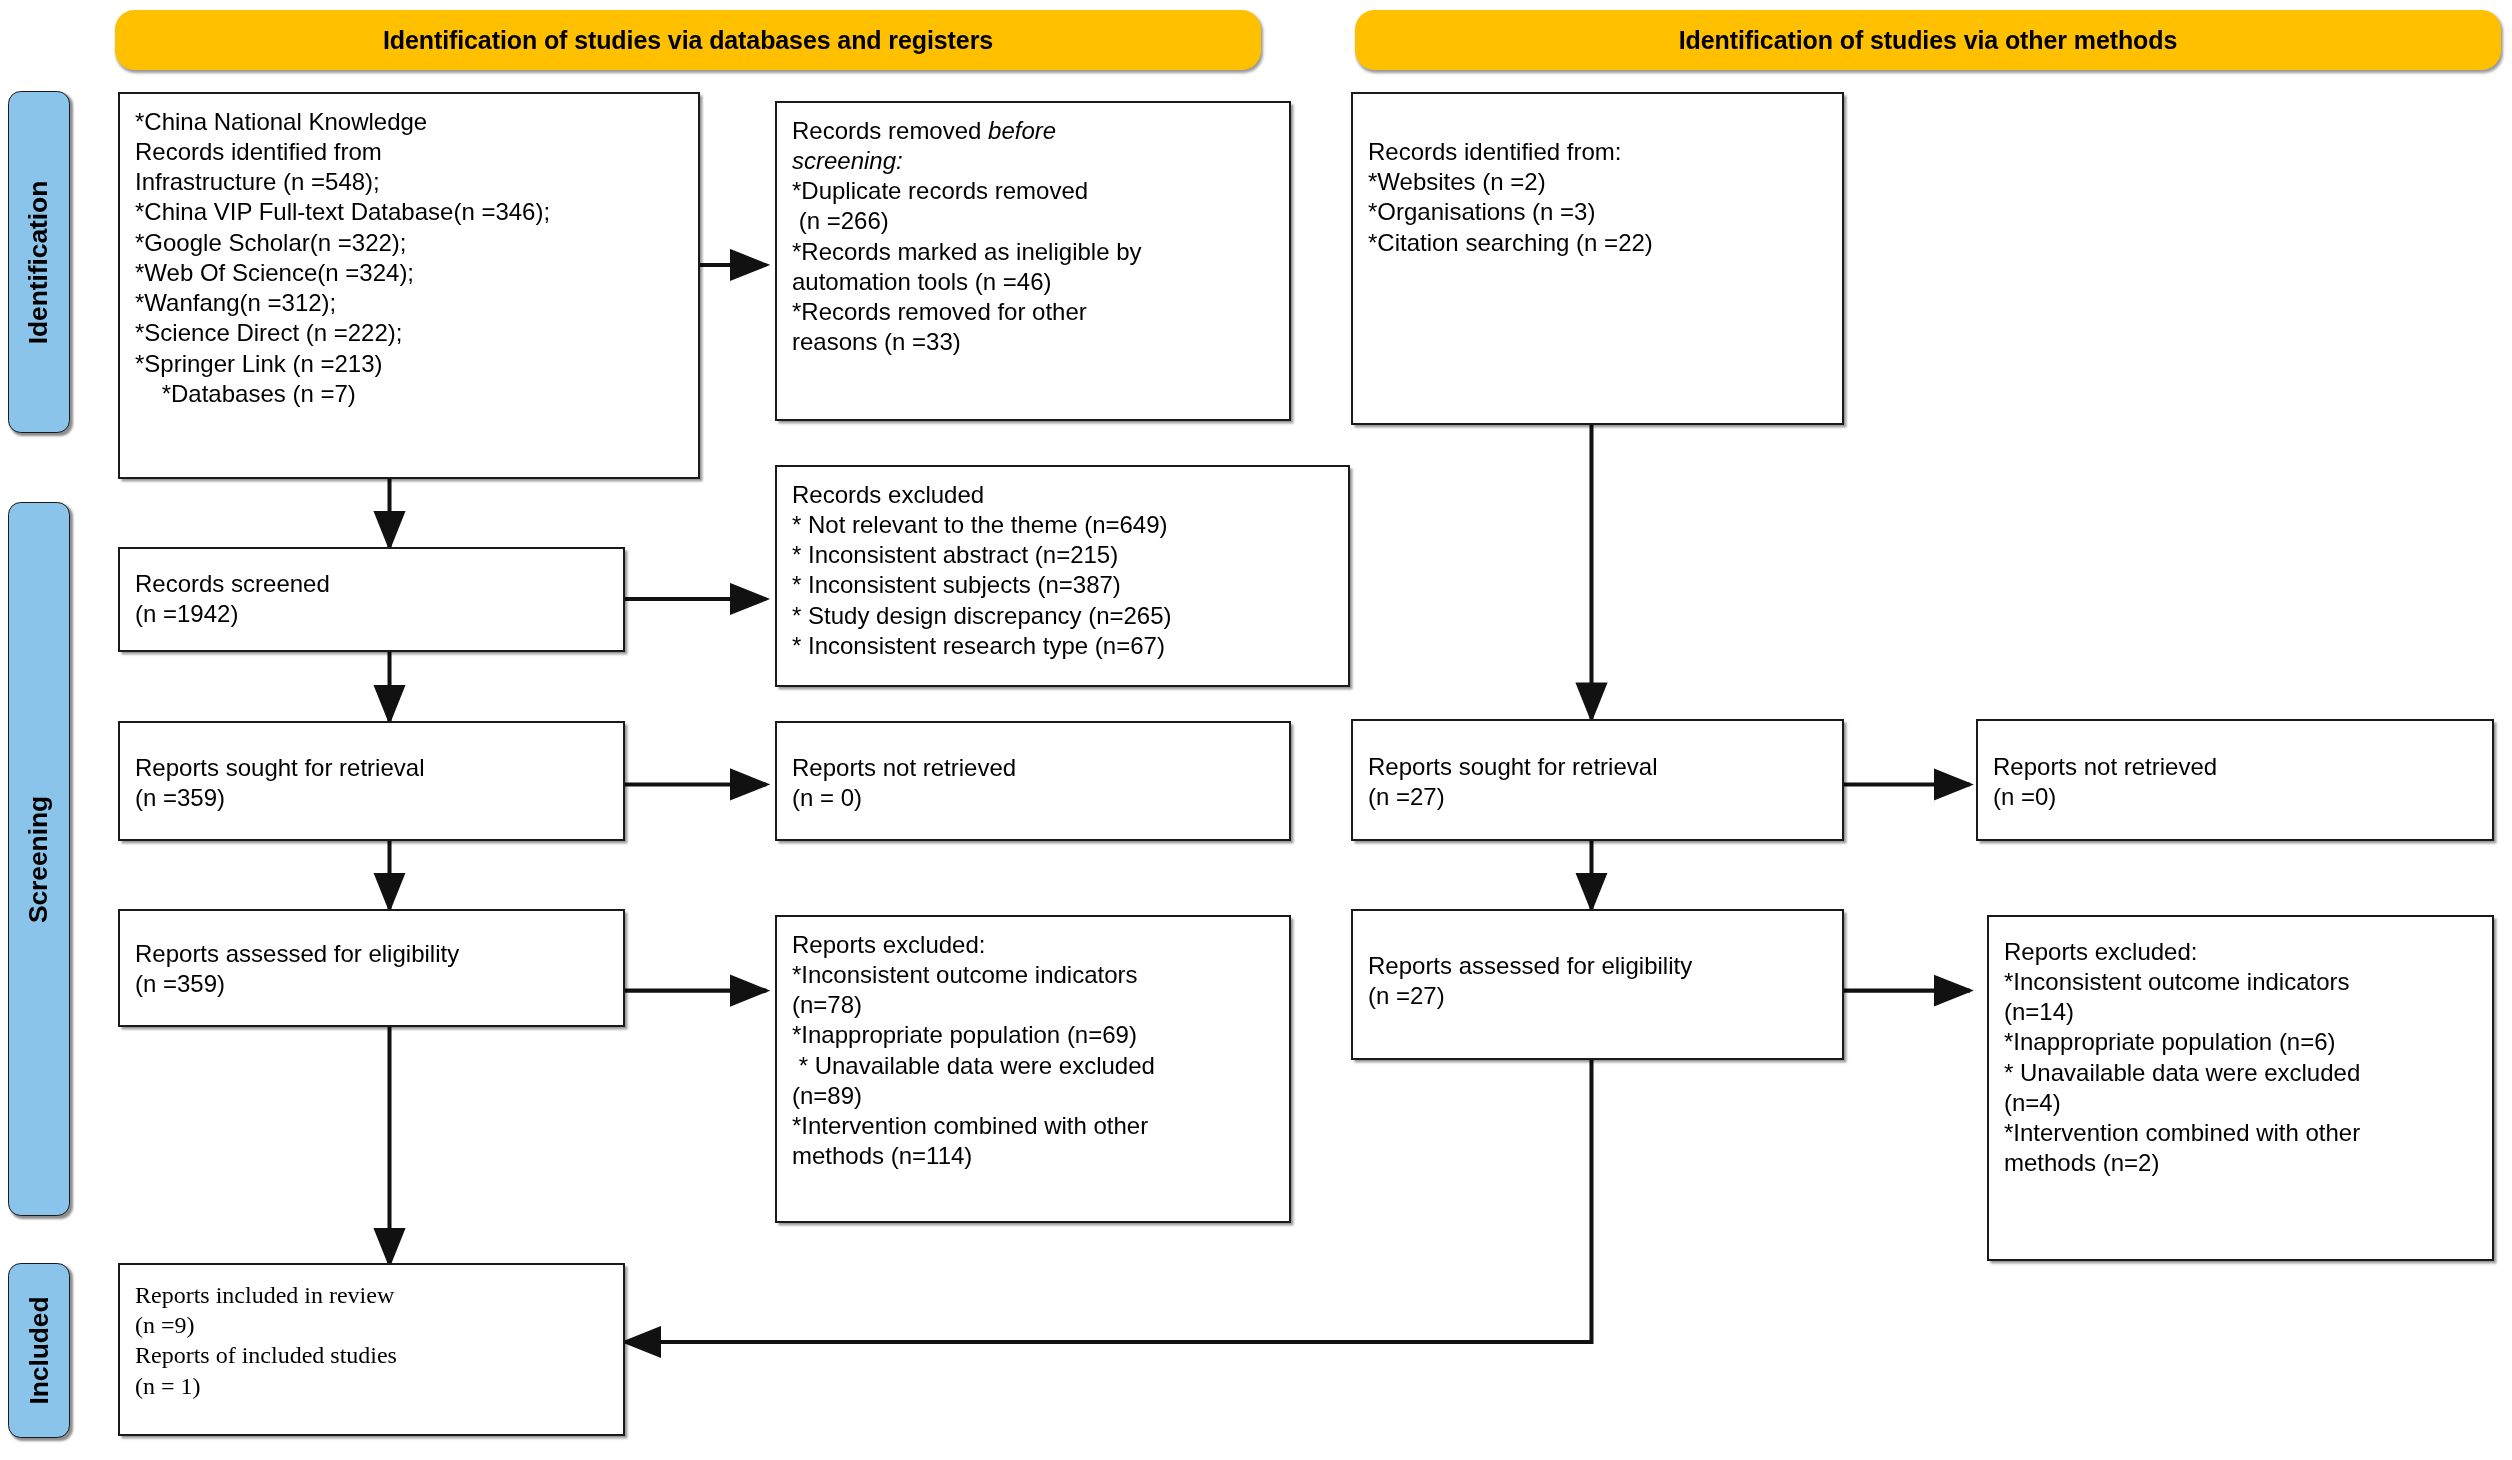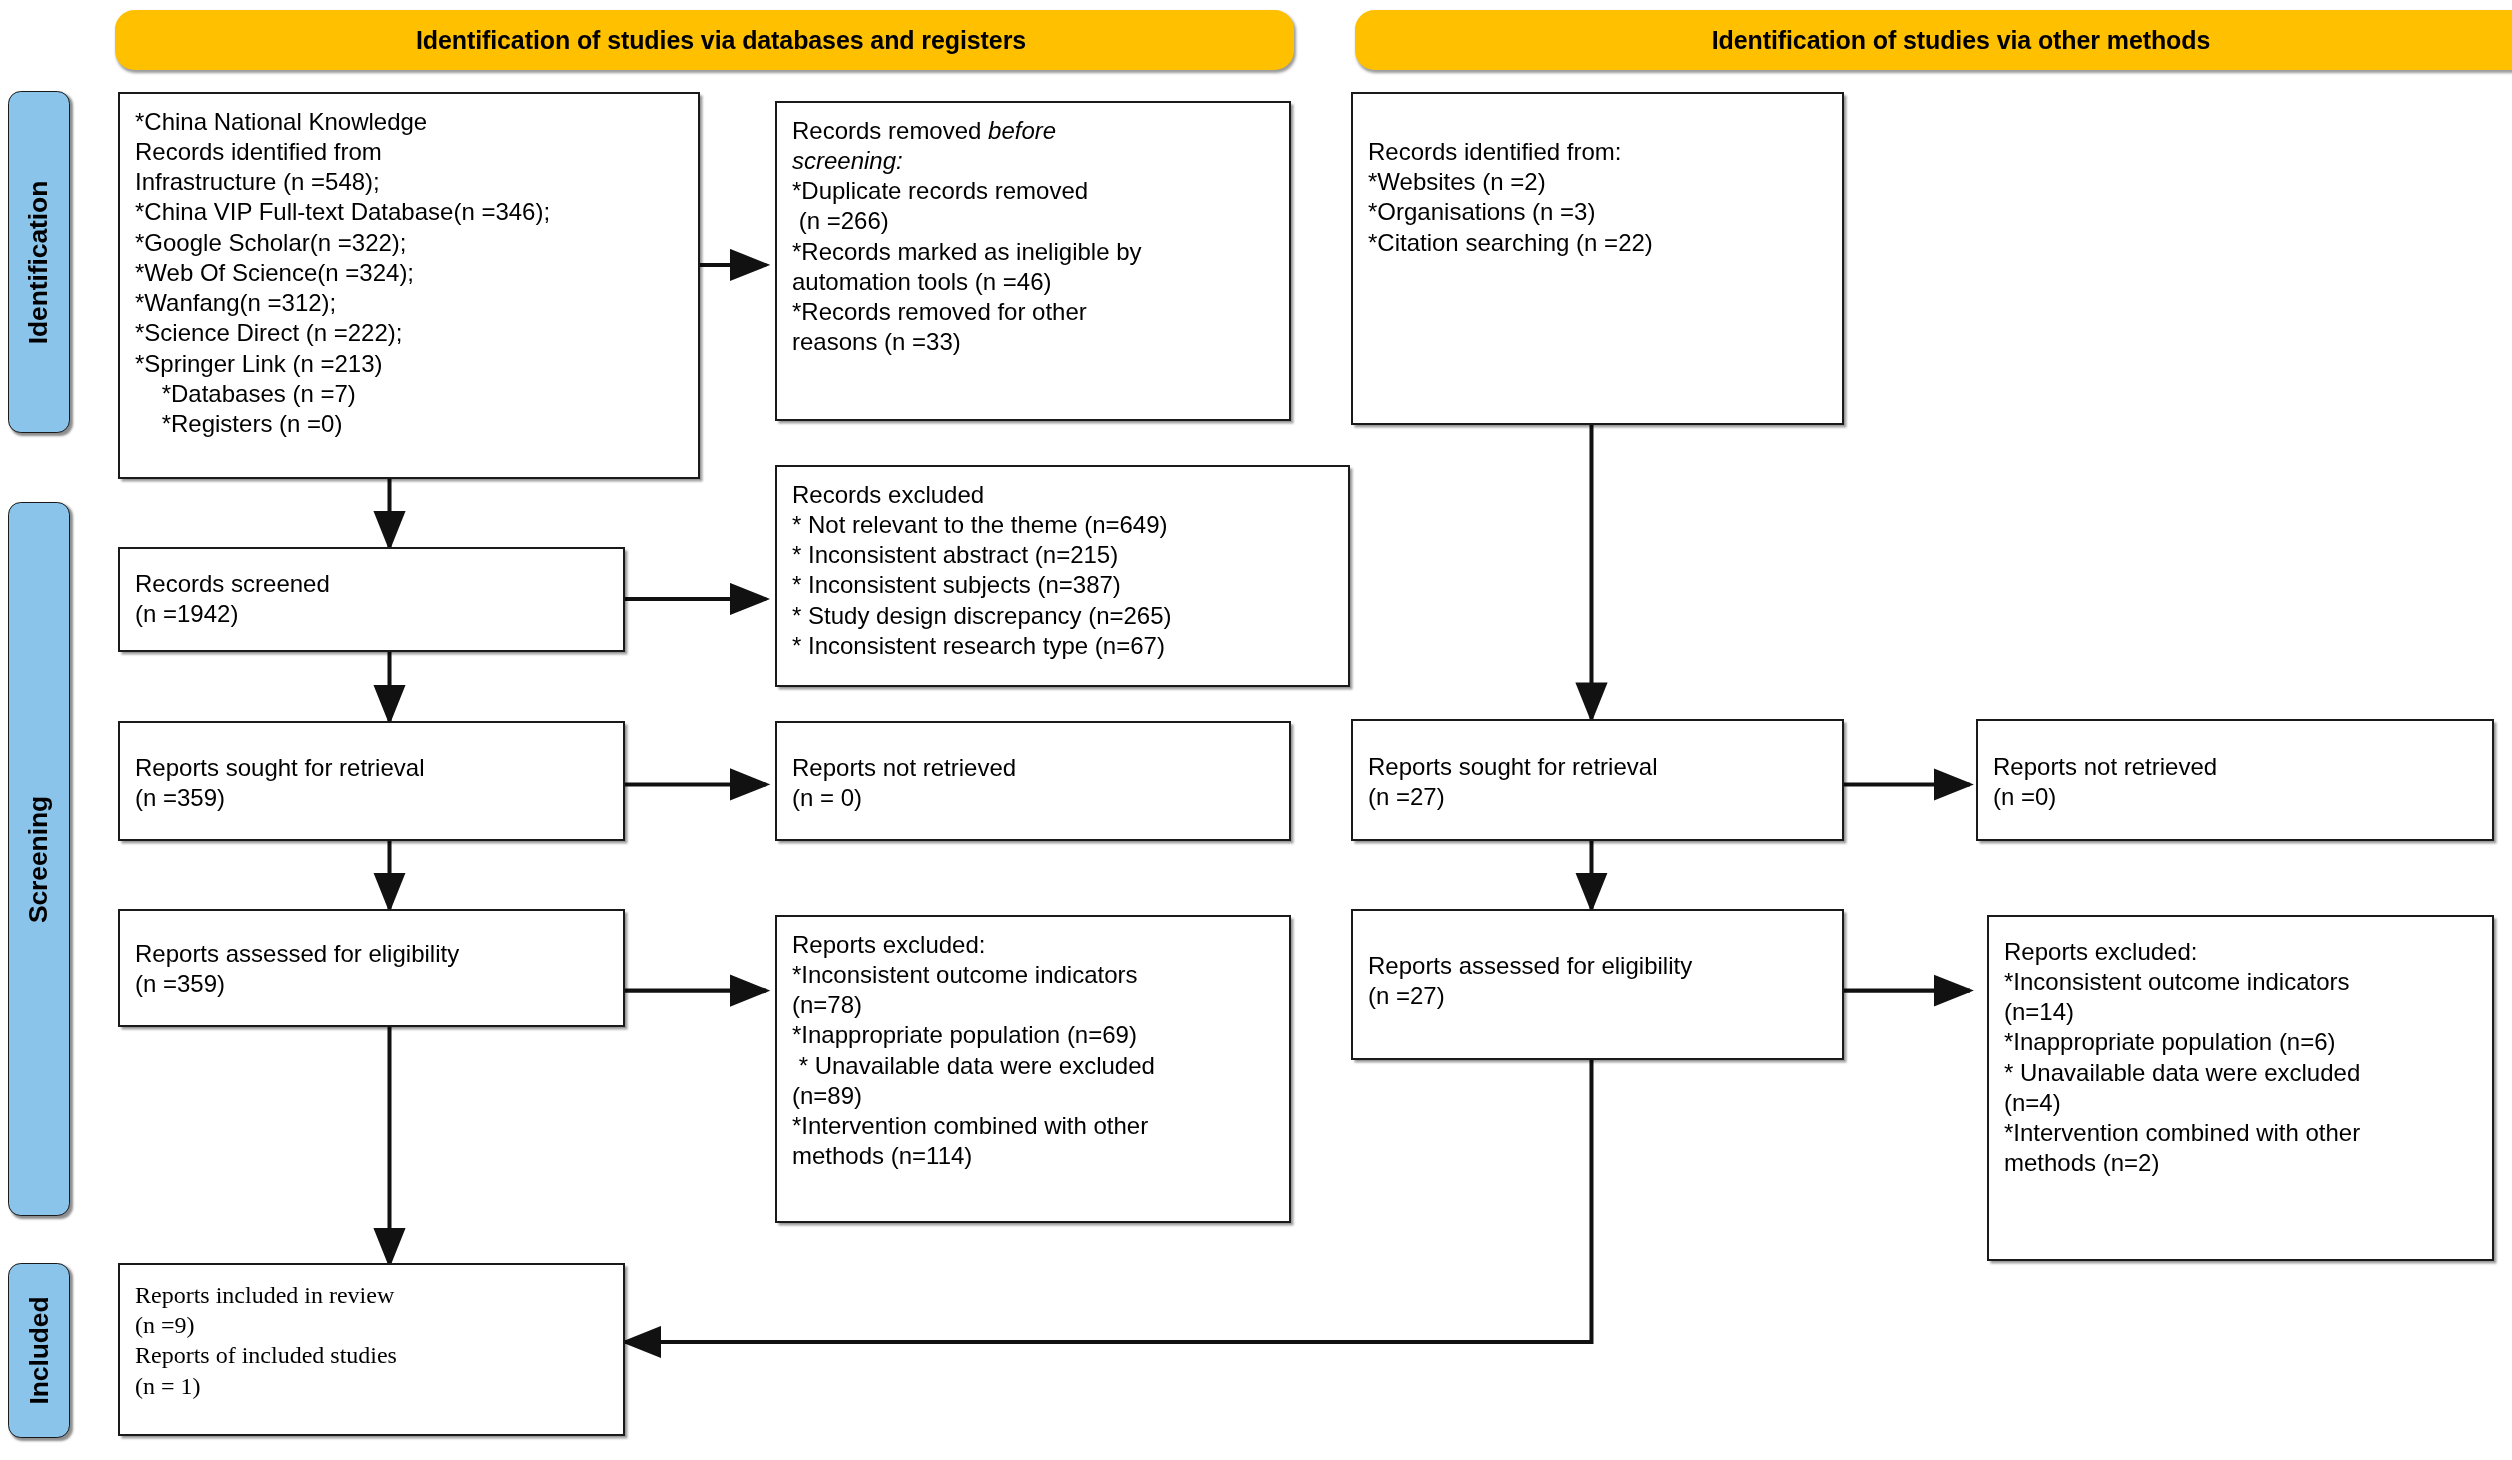--- a/index.html
+++ b/index.html
@@ -32,21 +32,20 @@
     position: absolute;
     background: #FFC000;
     border-radius: 19.6px;
     box-shadow: 1.7px 2.9px 2.9px rgba(0,0,0,0.40);
     display: flex;
     align-items: center;
     justify-content: center;
     color: #000000;
     font-weight: bold;
     letter-spacing: -0.1px;
-    padding-left: 33px;
   }
 
   
   .stage-label {
     position: absolute;
     background: #8AC4EB;
     border: 1.7px solid #1a1a1a;
     border-radius: 12.7px;
     box-shadow: 2.3px 2.3px 2.3px rgba(0,0,0,0.45);
     display: flex;
@@ -146,21 +145,20 @@
     <span class="line">*China National Knowledge</span>
     <span class="line">Records identified from</span>
     <span class="line">Infrastructure (n =548);</span>
     <span class="line">*China VIP Full-text Database(n =346);</span>
     <span class="line">*Google Scholar(n =322);</span>
     <span class="line">*Web Of Science(n =324);</span>
     <span class="line">*Wanfang(n =312);</span>
     <span class="line">*Science Direct (n =222);</span>
     <span class="line">*Springer Link (n =213)</span>
     <span class="line">    *Databases (n =7)</span>
-    <span class="line">    *Registers (n =0)</span>
   </div>
 
   <div class="box" style="left:775px; top:101px; width:516px; height:320px;">
     <span class="line"><span>Records removed </span><i>before</i></span>
     <span class="line ital">screening:</span>
     <span class="line">*Duplicate records removed</span>
     <span class="line"> (n =266)</span>
     <span class="line">*Records marked as ineligible by</span>
     <span class="line">automation tools (n =46)</span>
     <span class="line">*Records removed for other</span>

